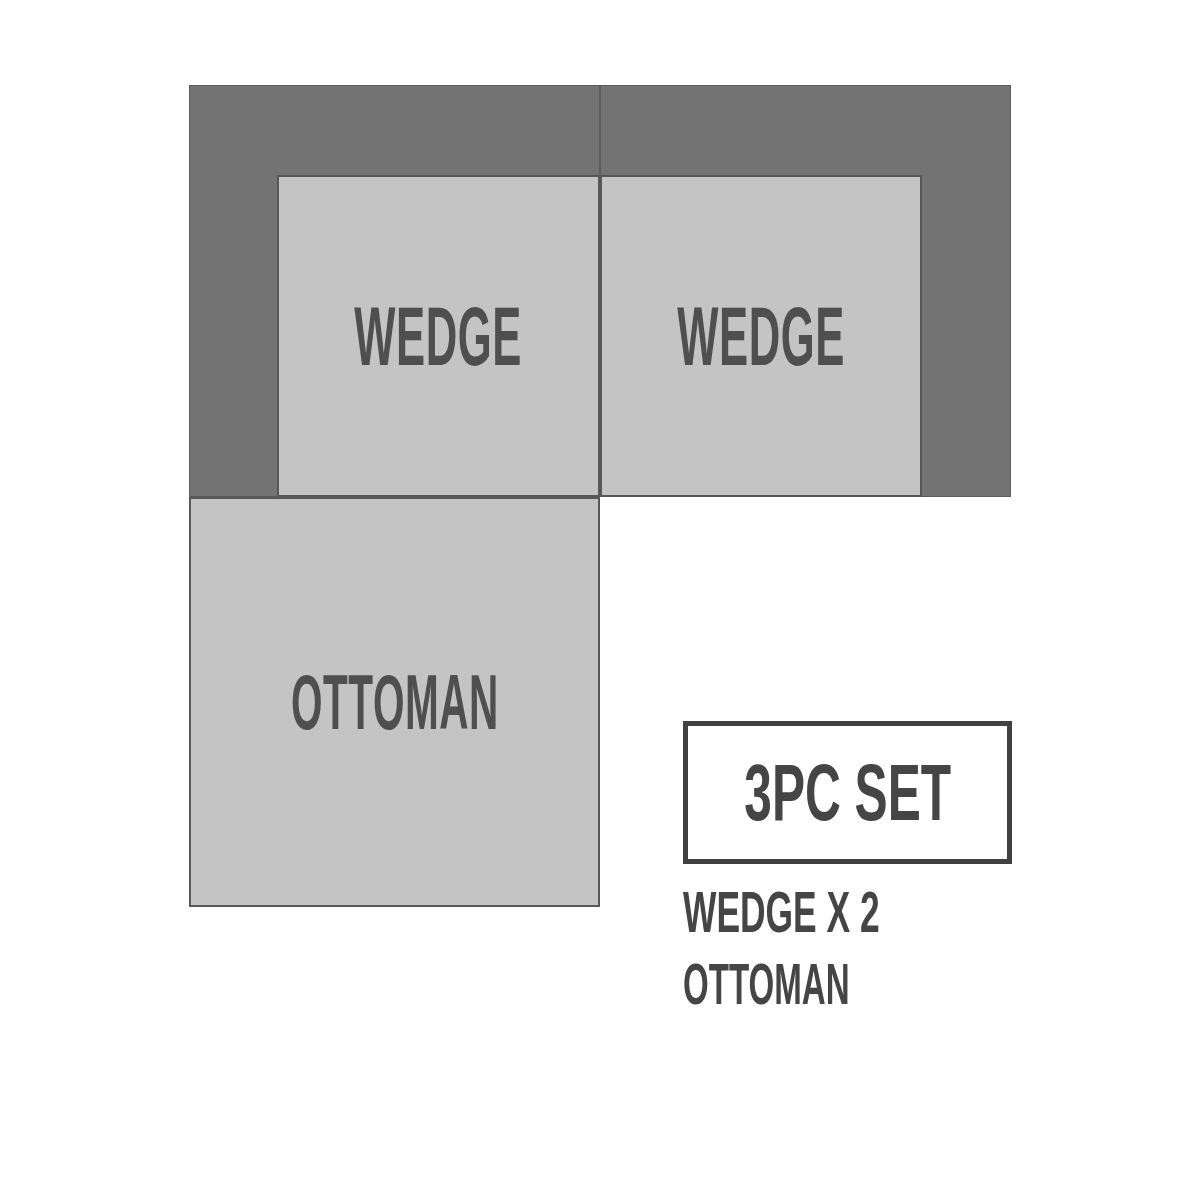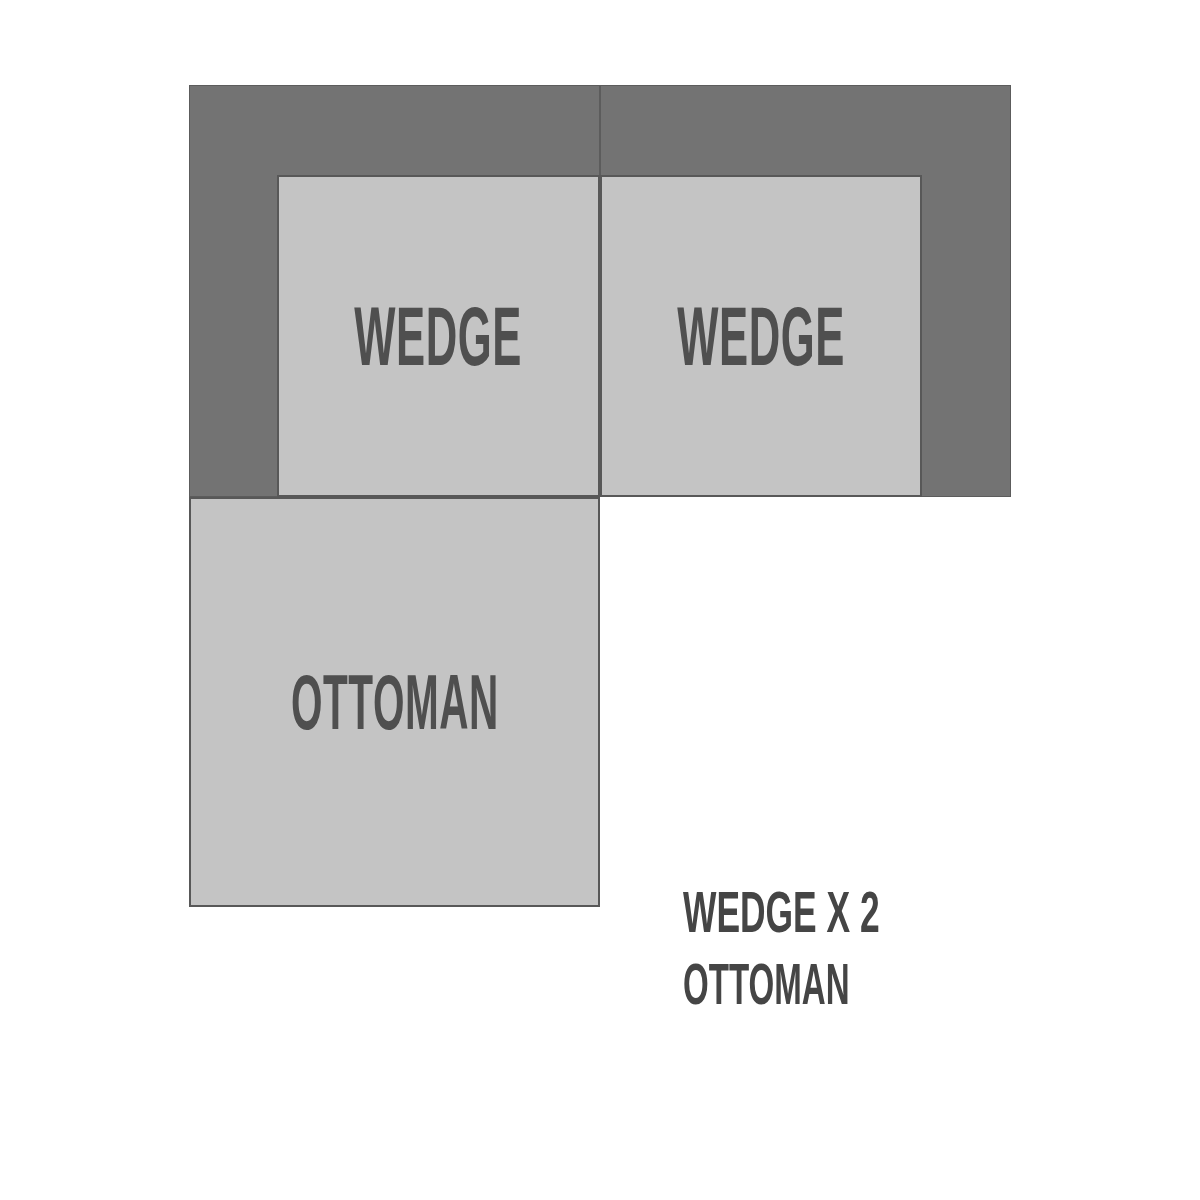--- a/index.html
+++ b/index.html
@@ -108,20 +108,23 @@
   <div class="unit unit-right">
     <div class="seat seat-right">
       <span class="piece-label wedge-label">WEDGE</span>
     </div>
   </div>
 
   <div class="ottoman">
     <span class="piece-label ottoman-label">OTTOMAN</span>
   </div>
 
+  <div class="badge">
+    <span class="badge-text">3PC SET</span>
+  </div>
 
   <div class="legend-lines">
     <div class="legend-line legend-line-1">
       <span>WEDGE X 2</span>
     </div>
     <div class="legend-line legend-line-2">
       <span>OTTOMAN</span>
     </div>
   </div>
 

